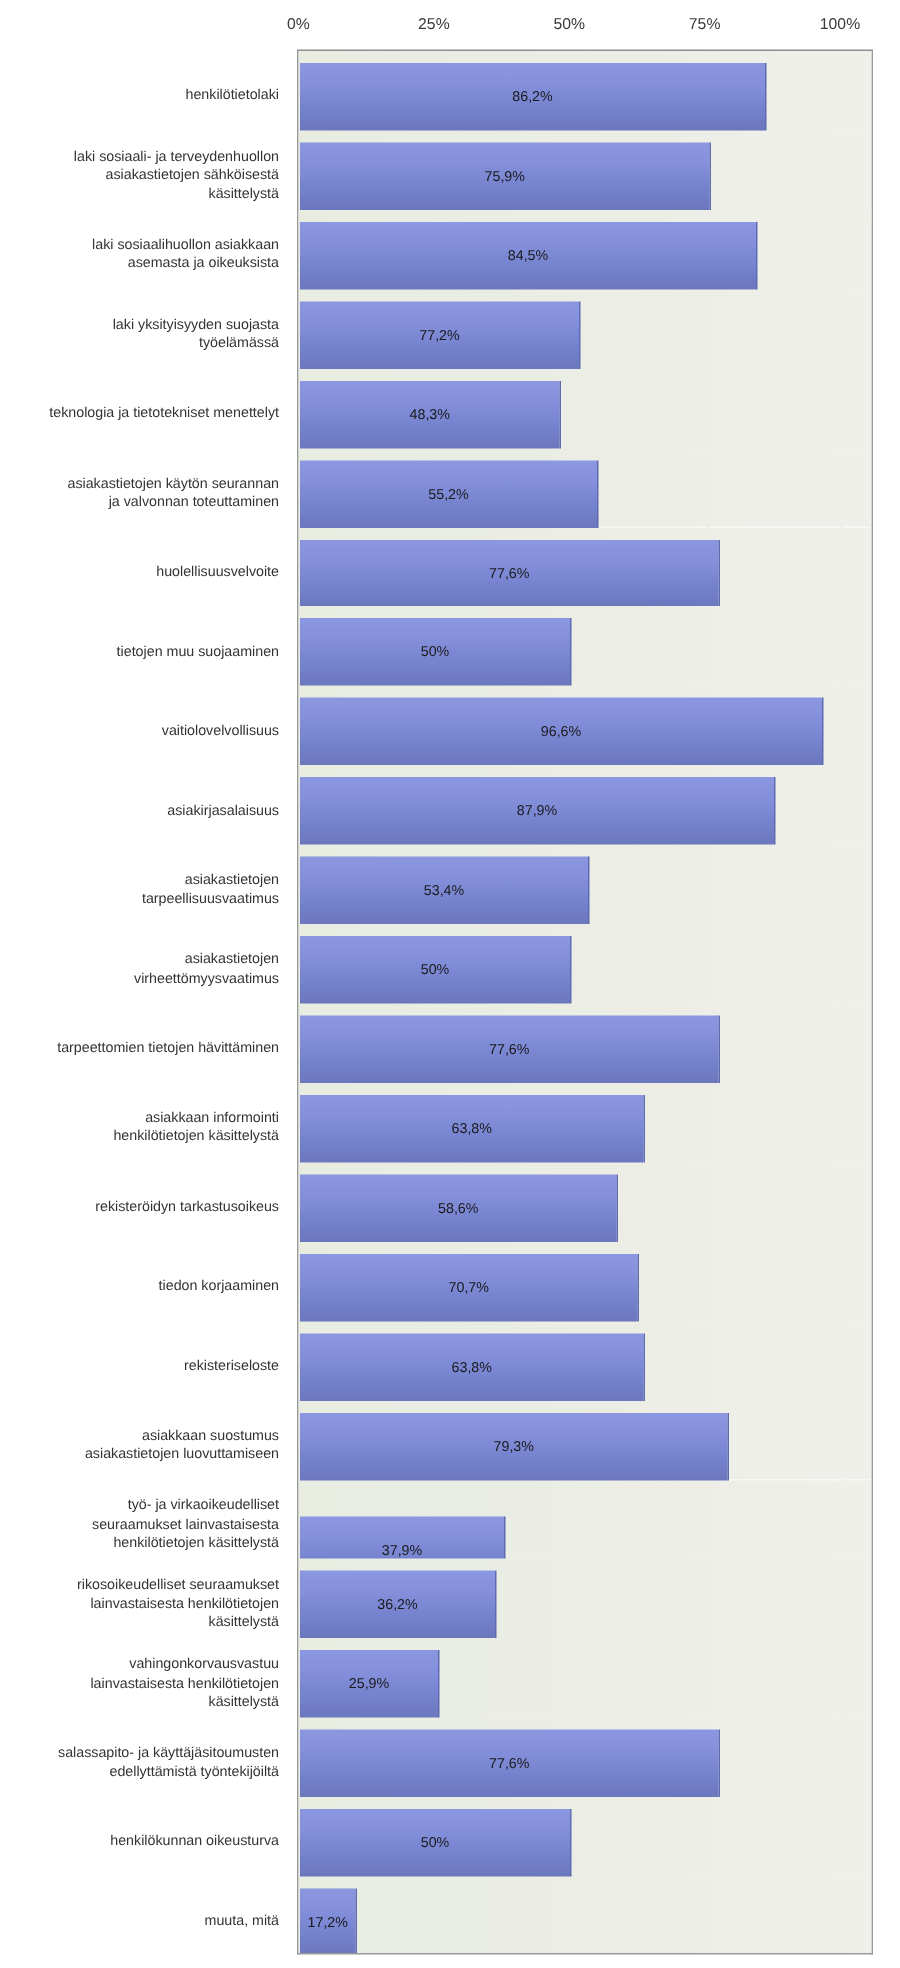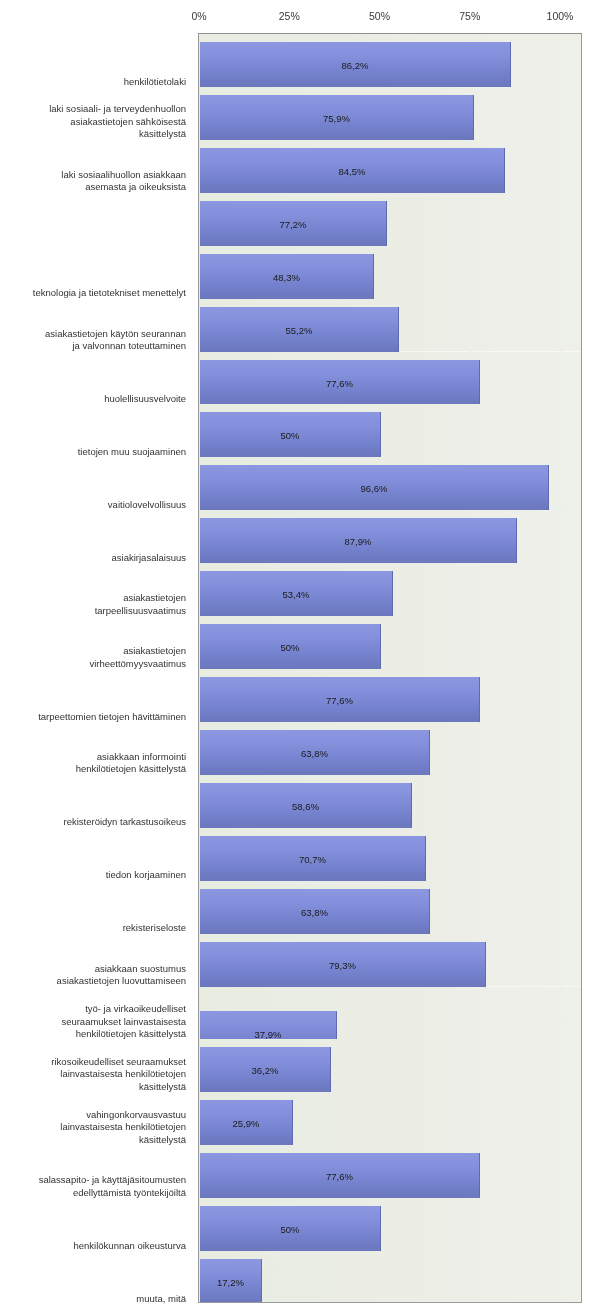--- a/index.html
+++ b/index.html
@@ -117,21 +117,21 @@
     position: absolute;
     right: 0;
     width: 192px;
     text-align: right;
     font-size: 9.5px;
     line-height: 12.5px;
     color: #333333;
     padding-right: 6px;
     box-sizing: border-box;
     display: flex;
-    align-items: flex-end;
+    align-items: center;
     justify-content: flex-end;
   }
   .cat-label span {
     display: block;
   }
 </style>
 </head>
 <body>
 
 <div id="chart-root">
@@ -147,20 +147,23 @@
   <div class="cat-labels">
       <div class="cat-label" style="top: 8px; height: 47px;">
         <span>henkilötietolaki</span>
       </div>
       <div class="cat-label" style="top: 60.9167px; height: 47px;">
         <span>laki sosiaali- ja terveydenhuollon<br>asiakastietojen sähköisestä<br>käsittelystä</span>
       </div>
       <div class="cat-label" style="top: 113.833px; height: 47px;">
         <span>laki sosiaalihuollon asiakkaan<br>asemasta ja oikeuksista</span>
       </div>
+      <div class="cat-label" style="top: 166.75px; height: 47px;">
+        <span>laki yksityisyyden suojasta<br>työelämässä</span>
+      </div>
       <div class="cat-label" style="top: 219.667px; height: 47px;">
         <span>teknologia ja tietotekniset menettelyt</span>
       </div>
       <div class="cat-label" style="top: 272.583px; height: 47px;">
         <span>asiakastietojen käytön seurannan<br>ja valvonnan toteuttaminen</span>
       </div>
       <div class="cat-label" style="top: 325.5px; height: 47px;">
         <span>huolellisuusvelvoite</span>
       </div>
       <div class="cat-label" style="top: 378.417px; height: 47px;">
@@ -358,20 +361,20 @@
           </div>
         </div>
         <div class="row" style="top: 1164.17px; height: 52.9167px;">
           <div class="row-band"></div>
           <div class="bar" style="top: 8px; height: 47px; left: 1px; width: 181px;">
             <div class="bar-value">50%</div>
           </div>
         </div>
         <div class="row" style="top: 1217.08px; height: 52.9167px;">
           <div class="row-band"></div>
-          <div class="bar" style="top: 8px; height: 47px; left: 1px; width: 62px; padding-left: 28px;">
+          <div class="bar" style="top: 8px; height: 47px; left: 1px; width: 38px; padding-left: 28px;">
             <div class="bar-value">17,2%</div>
           </div>
         </div>
       </div>
   </div>
 
 </div>
 
 </body></html>

